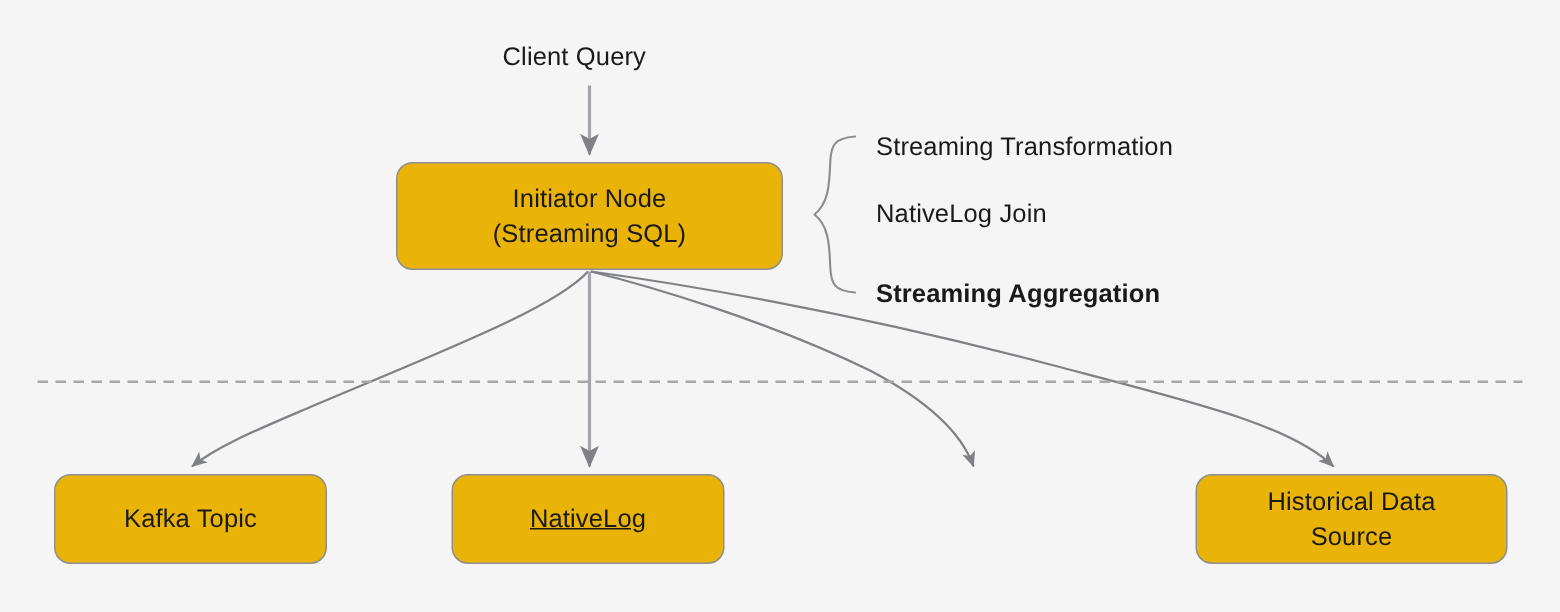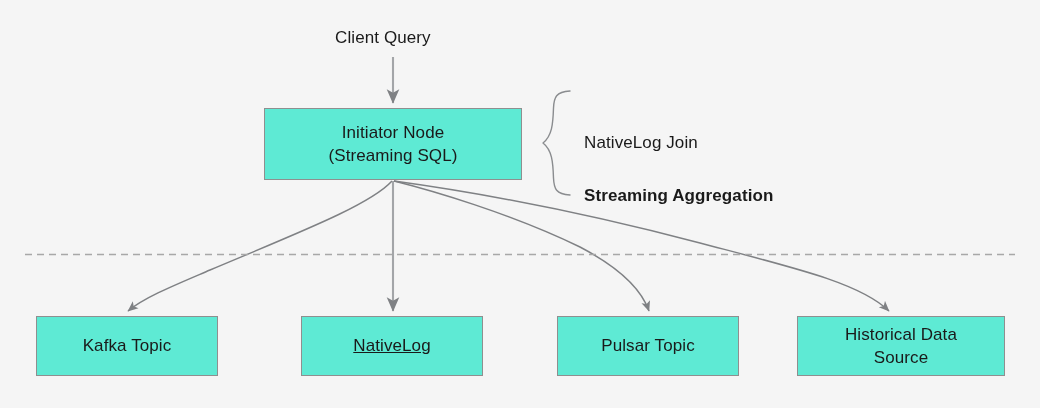--- a/index.html
+++ b/index.html
@@ -24,23 +24,23 @@
   .layer-svg {
     position: absolute;
     left: 0;
     top: 0;
     width: 1040px;
     height: 408px;
   }
   .node-box {
     position: absolute;
     box-sizing: border-box;
-    background: #5eead4;
+    background: #eab308;
     border: 1px solid #8f8f8f;
-    border-radius: 0;
+    border-radius: 11px;
     display: flex;
     align-items: center;
     justify-content: center;
     text-align: center;
     color: #1a1a1a;
     font-size: 17px;
     line-height: 1.38;
     letter-spacing: 0.1px;
     white-space: pre-line;
   }
@@ -86,23 +86,23 @@
 
   <div class="plain-label" style="left:335px; top:27px;">Client Query</div>
 
   <div class="node-box" style="left:264px; top:108px; width:258px; height:72px;">Initiator Node
 (Streaming SQL)</div>
 
   <div class="node-box" style="left:36px; top:316px; width:182px; height:60px;">Kafka Topic</div>
 
   <div class="node-box" style="left:301px; top:316px; width:182px; height:60px;text-decoration:underline;">NativeLog</div>
 
-  <div class="node-box" style="left:557px; top:316px; width:182px; height:60px;">Pulsar Topic</div>
 
   <div class="node-box" style="left:797px; top:316px; width:208px; height:60px;">Historical Data
 Source</div>
 
+  <div class="plain-label" style="left:584px; top:87px;">Streaming Transformation</div>
 
   <div class="plain-label" style="left:584px; top:132px;">NativeLog Join</div>
 
   <div class="plain-label" style="left:584px; top:185px;font-weight:bold;">Streaming Aggregation</div>
 
 </div>
 
 </body></html>

